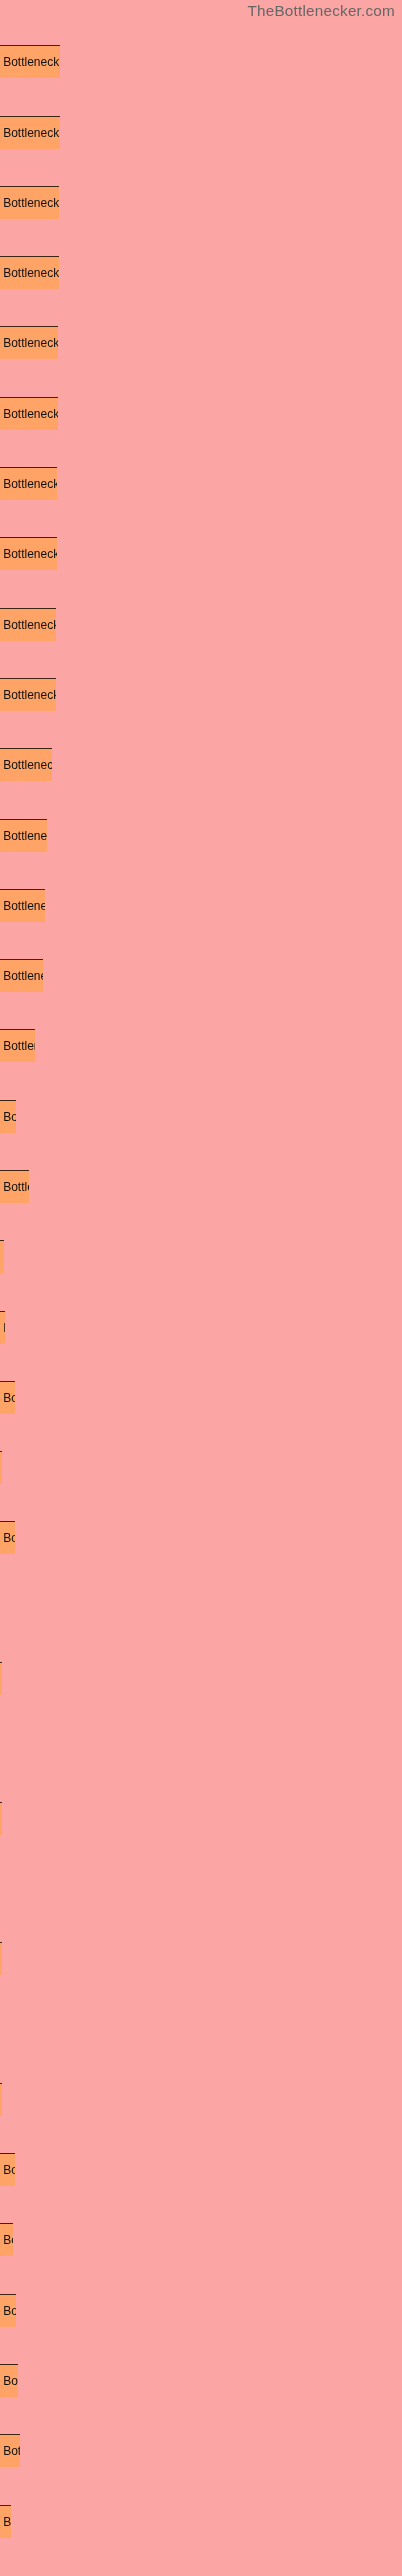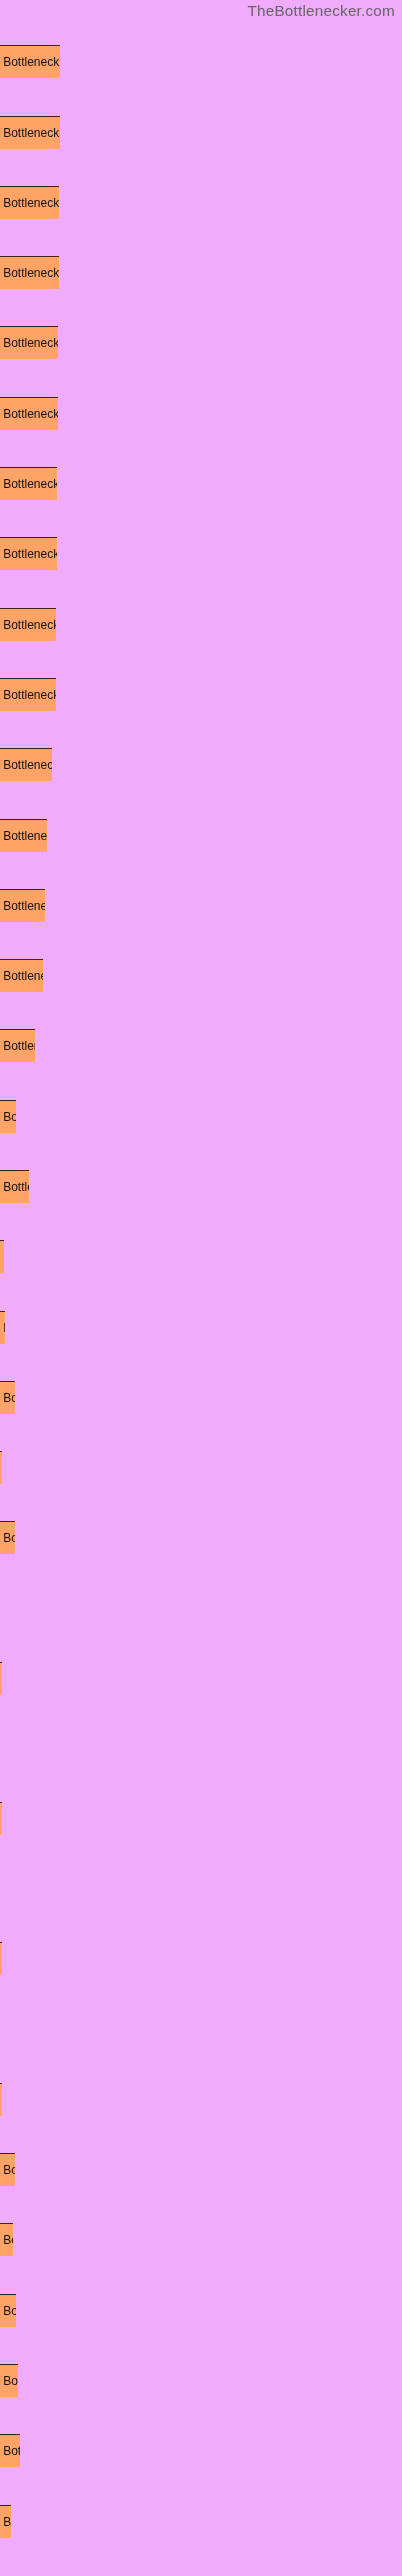--- a/index.html
+++ b/index.html
@@ -4,21 +4,21 @@
 <style>
   html, body {
     margin: 0;
     padding: 0;
     background: #000000;
   }
   #page {
     position: relative;
     width: 403px;
     height: 2576px;
-    background: #f0abfc;
+    background: #fca5a5;
     overflow: hidden;
     font-family: "Liberation Sans", sans-serif;
   }
   #watermark {
     position: absolute;
     top: 1.6px;
     right: 8px;
     font-family: "Liberation Sans", sans-serif;
     font-size: 15.3px;
     color: #666666;

